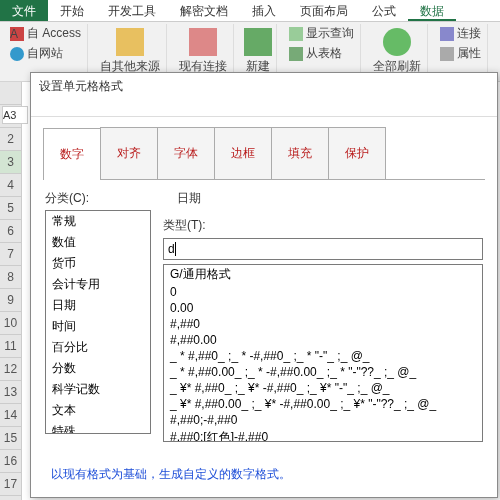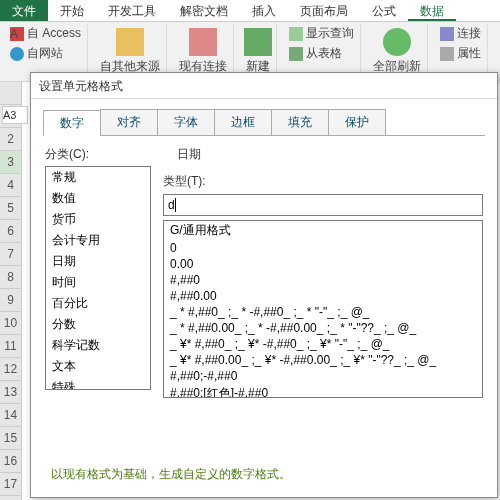--- a/index.html
+++ b/index.html
@@ -13,36 +13,36 @@
 .rgroup.big{align-items:center;justify-content:center}
 .ritem{display:flex;align-items:center;gap:3px;color:#444;padding:1px 2px;white-space:nowrap;cursor:pointer}
 .ricon{width:14px;height:14px;display:inline-block}
 .bigicon{width:28px;height:28px;display:block;margin:0 auto}
 .sheet{display:flex;height:418px}
 .rowhdr{width:22px;background:#e6e6e6;border-right:1px solid #ccc}
 .rowhdr div{height:23px;border-bottom:1px solid #ccc;text-align:center;line-height:23px;color:#555;cursor:pointer}
 .rowhdr div.sel{background:#d3e5d3}
 .cellref{position:absolute;left:2px;top:106px;width:26px;height:18px;background:#fff;border:1px solid #ccc;text-align:left;line-height:16px;color:#333;font-size:11px}
 .dialog{position:absolute;left:30px;top:72px;width:468px;height:426px;background:#fff;border:1px solid #8a8a8a;box-shadow:2px 2px 8px rgba(0,0,0,0.3)}
-.titlebar{height:26px;background:#fff;border-bottom:1px solid #ddd;padding:5px 8px;color:#333}
+.titlebar{height:44px;background:#fff;border-bottom:1px solid #ddd;padding:5px 8px;color:#333}
 .tabstrip{display:flex;margin:10px 12px 0 12px;border-bottom:1px solid #ababab}
-.tab{padding:4px 16px;border:1px solid #ababab;border-bottom:none;margin-right:-1px;background:#f4f4f4;color:#0c4a6e;cursor:pointer}
+.tab{padding:17px 16px;border:1px solid #ababab;border-bottom:none;margin-right:-1px;background:#f4f4f4;color:#b91c1c;cursor:pointer}
 .tab.active{background:#fff;position:relative;top:1px}
 .body{display:flex;padding:10px 14px;gap:12px}
 .left{width:106px}
 .lbl{margin-bottom:3px;color:#333}
 .catlist{border:1px solid #7a7a7a;height:224px;overflow:hidden}
 .catlist div{padding:2px 6px;cursor:pointer}
 .right{flex:1}
 .section-lbl{margin:2px 0 4px 0;color:#333}
 .sample{margin-left:14px;margin-bottom:10px;color:#333}
 .typeinput{width:100%;border:1px solid #7a7a7a;padding:3px 4px;margin-bottom:4px}
 .typelist{border:1px solid #7a7a7a;height:178px;overflow-x:hidden;overflow-y:auto}
 .typelist div{padding:1px 6px;white-space:nowrap;cursor:pointer}
-.hint{position:absolute;left:20px;bottom:14px;color:#4d7c0f}
+.hint{position:absolute;left:20px;bottom:14px;color:#1d4ed8}
 .cursor{border-right:1px solid #000;animation:blink 1s infinite}
 @keyframes blink{50%{border-color:transparent}}
 </style>
 </head>
 <body>
 
 <div class="ribbon-tabs">
   <span class="active">文件</span>
   <span>开始</span>
   <span>开发工具</span>

